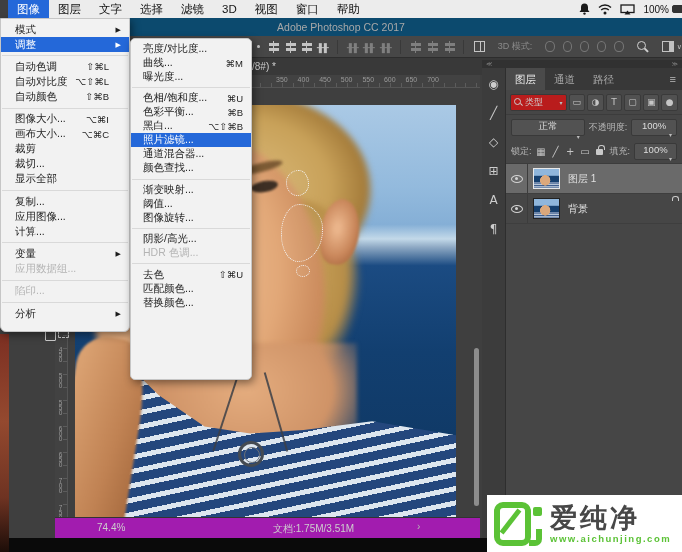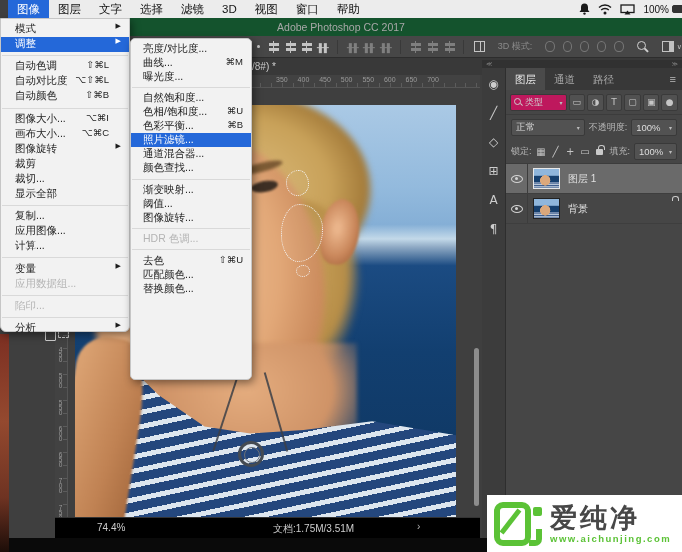--- a/index.html
+++ b/index.html
@@ -11,21 +11,21 @@
              display:flex; align-items:stretch; font-size:11.5px; color:#141414; z-index:60; }
   .mb-item { padding:0 9px; line-height:18px; white-space:nowrap; }
   .mb-item.active { background:#2468d9; color:#fff; }
   .mb-right { position:absolute; right:2px; top:0; height:18px; display:flex; align-items:center; gap:8px; }
   .mb-right svg { display:block; }
   .battery-wrap { display:flex; align-items:center; gap:3px; font-size:10px; color:#111; }
   .battery-body { width:16px; height:8px; border:1px solid #333; border-radius:2px; position:relative; background:#333; }
   .battery-body::after { content:''; position:absolute; right:-3px; top:2px; width:2px; height:3px; background:#333; }
 
   
-  .titlebar { position:absolute; left:0; top:18px; width:682px; height:18px; background:#14532d;
+  .titlebar { position:absolute; left:0; top:18px; width:682px; height:18px; background:#0c4a6e;
               text-align:center; font-size:10.5px; color:#a8a8a8; line-height:18px; z-index:5; }
   .optionsbar { position:absolute; left:0; top:36px; width:682px; height:22px; background:#474747;
                 border-bottom:1px solid #2d2d2d; display:flex; align-items:center; z-index:5; padding-left:240px; }
   .tool-chip { width:15px; height:13px; background:#e8e8e8; border-radius:3px; margin-right:4px; position:relative; }
   .tool-chip::after { content:''; position:absolute; left:4px; top:3px; border-left:4px solid #333; border-top:3px solid transparent; border-bottom:3px solid transparent; }
   .opt-dot { width:3px; height:3px; background:#c2c2c2; border-radius:50%; margin:0 5px 0 1px; }
   .ai { width:12px; height:12px; position:relative; display:inline-block; margin:0 3.5px; }
   .ai::before { content:''; position:absolute; left:5px; top:0; width:1px; height:12px; background:#c4c4c4; }
   .ai::after { content:''; position:absolute; left:1px; top:2px; width:10px; height:3px; background:#c4c4c4; box-shadow:0 5px 0 #c4c4c4; }
   .ai.v { transform:rotate(90deg); }
@@ -84,21 +84,21 @@
   .pendant { position:absolute; left:163px; top:336px; width:26px; height:26px; border:3px solid #454b52; border-radius:50%; }
   .pendant::after { content:''; position:absolute; left:3px; top:3px; width:14px; height:14px; border:1px solid #6a7077; border-radius:50%; }
   .marquee { position:absolute; border:1.5px dotted #f4f4f4; background:rgba(255,255,255,0.04); }
   .sel-large { left:206px; top:99px; width:42px; height:58px; border-radius:46% 58% 60% 42% / 52% 44% 58% 48%; }
   .sel-small { left:211px; top:65px; width:23px; height:26px; border-radius:55% 45% 50% 50% / 48% 55% 45% 52%; }
   .sel-tiny  { left:221px; top:160px; width:14px; height:12px; border-radius:50%; }
 
   .vscrollbar { position:absolute; left:474px; top:348px; width:5px; height:158px; background:#8d8d8d; border-radius:3px; z-index:4; }
 
   
-  .statusbar { position:absolute; left:55px; top:517px; width:425px; height:22px; background:#000000; border-top:1px solid #333;
+  .statusbar { position:absolute; left:55px; top:517px; width:425px; height:22px; background:#a21caf; border-top:1px solid #333;
                font-size:10px; color:#cdcdcd; z-index:5; }
   .sb-zoom { position:absolute; left:42px; top:4px; }
   .sb-doc { position:absolute; left:218px; top:4px; }
   .sb-arrow { position:absolute; left:362px; top:3px; color:#b5b5b5; }
   .blackstrip { position:absolute; left:0; top:538px; width:682px; height:14px; background:#0a0a0a; z-index:6; }
   .redsliver { position:absolute; left:0; top:334px; width:9px; height:218px; z-index:7;
                background:linear-gradient(180deg,#7c2f22 0%,#94492f 40%,#6e3322 75%,#1c0d08 100%); }
   .ghosticon { position:absolute; width:11px; height:10px; border:1px solid rgba(230,230,230,.85); border-radius:1px; z-index:3; }
   .gi1 { left:45px; top:331px; } .gi2 { left:58px; top:328px; border-style:dashed; }
 
@@ -108,31 +108,31 @@
   .panelstrip { position:absolute; left:482px; top:68px; width:24px; height:484px; background:#3c3c3c;
                 border-right:1px solid #2e2e2e; z-index:5; display:flex; flex-direction:column; align-items:center; padding-top:6px; }
   .strip-icon { width:20px; height:20px; margin-bottom:9px; color:#cdcdcd; font-size:12px; text-align:center; line-height:20px;
                 font-family:"DejaVu Sans",sans-serif; }
   .panelmain { position:absolute; left:506px; top:68px; width:176px; height:484px; background:#464646; z-index:5; }
   .tabsrow { height:22px; background:#383838; display:flex; align-items:stretch; position:relative; }
   .ptab { padding:0 9px; line-height:22px; font-size:10.5px; color:#a6a6a6; }
   .ptab.active { background:#4a4a4a; color:#e4e4e4; }
   .hamburger { position:absolute; right:6px; top:0; line-height:22px; color:#bdbdbd; font-size:11px; }
   .filterrow { height:25px; display:flex; align-items:center; padding:0 4px; gap:2px; border-bottom:1px solid #3c3c3c; }
-  .searchchip { width:58px; height:17px; background:#be185d; border:1px solid #393939; border-radius:2px;
+  .searchchip { width:58px; height:17px; background:#b91c1c; border:1px solid #393939; border-radius:2px;
                 display:flex; align-items:center; font-size:9px; color:#ccc; padding:0 3px; gap:2px; }
   .smag { width:9px; height:9px; position:relative; flex:none; }
   .smag::before { content:''; position:absolute; left:0; top:0; width:5px; height:5px; border:1px solid #ccc; border-radius:50%; }
   .smag::after { content:''; position:absolute; left:5.5px; top:6px; width:3px; height:1px; background:#ccc; transform:rotate(45deg); }
   .chip-chev { margin-left:auto; font-size:6px; color:#bbb; }
   .ficon { width:17px; height:17px; background:#515151; border:1px solid #3a3a3a; border-radius:2px; color:#c6c6c6;
            font-size:9px; text-align:center; line-height:15px; font-family:"DejaVu Sans",sans-serif; }
   .blendrow { height:25px; display:flex; align-items:center; padding:0 5px; gap:4px; }
   .ddchip { height:17px; background:#525252; border:1px solid #393939; border-radius:2px; display:flex; align-items:center;
-            font-size:9.5px; color:#ddd; padding:0 4px; }
+            font-size:9.5px; color:#ddd; padding:0 4px;flex-direction:column; }
   .blendchip { width:76px; }
   .valchip { width:47px; }
   .plabel { font-size:9px; color:#b8b8b8; white-space:nowrap; }
   .lockrow { height:24px; display:flex; align-items:center; padding:0 5px; gap:4px; border-bottom:1px solid #3c3c3c; }
   .lkicon { color:#c6c6c6; font-size:10px; width:12px; text-align:center; font-family:"DejaVu Sans",sans-serif; }
   .lockglyph { width:8px; height:6px; background:#c9c9c9; border-radius:1px; position:relative; margin:0 2px; }
   .lockglyph::before { content:''; position:absolute; top:-4px; left:1.5px; width:5px; height:4px; border:1px solid #c9c9c9; border-bottom:none; border-radius:3px 3px 0 0; }
   .layerrow { height:30px; display:flex; align-items:center; position:relative; border-bottom:1px solid #3e3e3e; }
   .layerrow.selected { background:#6a6a6a; }
   .eyecell { width:22px; align-self:stretch; border-right:1px solid #3c3c3c; display:flex; align-items:center; justify-content:center; }
@@ -157,21 +157,21 @@
   .wm-brk { position:absolute; right:0; bottom:0; width:13px; height:17px; border-right:6px solid #5bc236; border-bottom:6px solid #5bc236; border-radius:0 0 7px 0; }
   .wm-text { margin-left:8px; }
   .wm-brand { font-size:27px; font-weight:bold; color:#474747; letter-spacing:3px; line-height:30px; }
   .wm-url { font-size:9.5px; font-weight:bold; color:#5bc236; letter-spacing:1.5px; }
 
   
   .menu { position:absolute; background:#f2f2f2; border:1px solid #c6c6c6; box-shadow:2px 3px 8px rgba(0,0,0,.45);
           z-index:50; padding:3px 0; font-size:10.5px; color:#1d1d1d; }
   .menu-left { left:0; top:18px; width:130px; height:314px; border-radius:0 0 6px 6px; }
   .menu-sub { left:130px; top:38px; width:122px; height:342px; border-radius:5px; font-size:10.5px; }
-  .mi { height:15px; display:flex; align-items:flex-start; padding:0 8px 0 14px; position:relative; white-space:nowrap; }
+  .mi { height:15px; display:flex; align-items:center; padding:0 8px 0 14px; position:relative; white-space:nowrap; }
   .menu-sub .mi { height:14px; padding:0 8px 0 12px; }
   .mi .lab { flex:1; overflow:hidden; }
   .mi .sc { font-size:9.5px; color:#1d1d1d; margin-left:4px; }
   .mi .ar { font-size:7px; margin-left:4px; width:8px; text-align:right; }
   .mi.highlighted { background:#2468d9; color:#fff; }
   .mi.highlighted .sc { color:#fff; }
   .mi.disabled { color:#b4b4b4; }
   .mi.disabled .sc { color:#b4b4b4; }
   .mi.sep { height:1px; background:#d9d9d9; margin:3.2px 1px; padding:0; }
 </style>
@@ -428,25 +428,20 @@
         <span class="lab">图像大小...</span>
         <span class="sc">⌥⌘I</span>
         <span class="ar"></span>
       </div>
       <div class="mi">
         <span class="lab">画布大小...</span>
         <span class="sc">⌥⌘C</span>
         <span class="ar"></span>
       </div>
       <div class="mi">
-        <span class="lab">图像旋转</span>
-        <span class="sc"></span>
-        <span class="ar">▶</span>
-      </div>
-      <div class="mi">
         <span class="lab">裁剪</span>
         <span class="sc"></span>
         <span class="ar"></span>
       </div>
       <div class="mi">
         <span class="lab">裁切...</span>
         <span class="sc"></span>
         <span class="ar"></span>
       </div>
       <div class="mi">
@@ -522,31 +517,31 @@
       </div>
       <div class="mi">
         <span class="lab">曝光度...</span>
         <span class="sc"></span>
       </div>
       <div class="mi sep">
         
         
       </div>
       <div class="mi">
-        <span class="lab">自然饱和度...</span>
-        <span class="sc"></span>
-      </div>
-      <div class="mi">
         <span class="lab">色相/饱和度...</span>
         <span class="sc">⌘U</span>
       </div>
       <div class="mi">
         <span class="lab">色彩平衡...</span>
         <span class="sc">⌘B</span>
       </div>
+      <div class="mi">
+        <span class="lab">黑白...</span>
+        <span class="sc">⌥⇧⌘B</span>
+      </div>
       <div class="mi highlighted">
         <span class="lab">照片滤镜...</span>
         <span class="sc"></span>
       </div>
       <div class="mi">
         <span class="lab">通道混合器...</span>
         <span class="sc"></span>
       </div>
       <div class="mi">
         <span class="lab">颜色查找...</span>
@@ -565,20 +560,24 @@
         <span class="sc"></span>
       </div>
       <div class="mi">
         <span class="lab">图像旋转...</span>
         <span class="sc"></span>
       </div>
       <div class="mi sep">
         
         
       </div>
+      <div class="mi">
+        <span class="lab">阴影/高光...</span>
+        <span class="sc"></span>
+      </div>
       <div class="mi disabled">
         <span class="lab">HDR 色调...</span>
         <span class="sc"></span>
       </div>
       <div class="mi sep">
         
         
       </div>
       <div class="mi">
         <span class="lab">去色</span>

